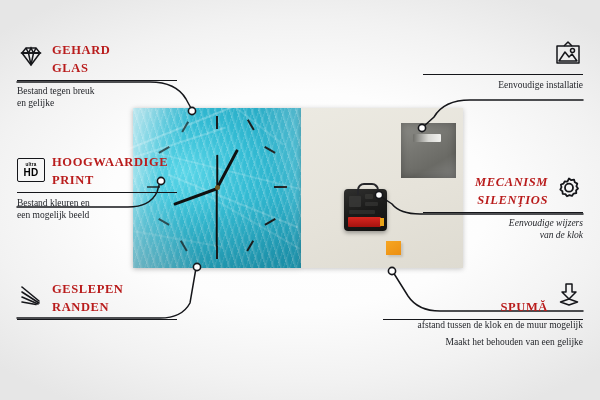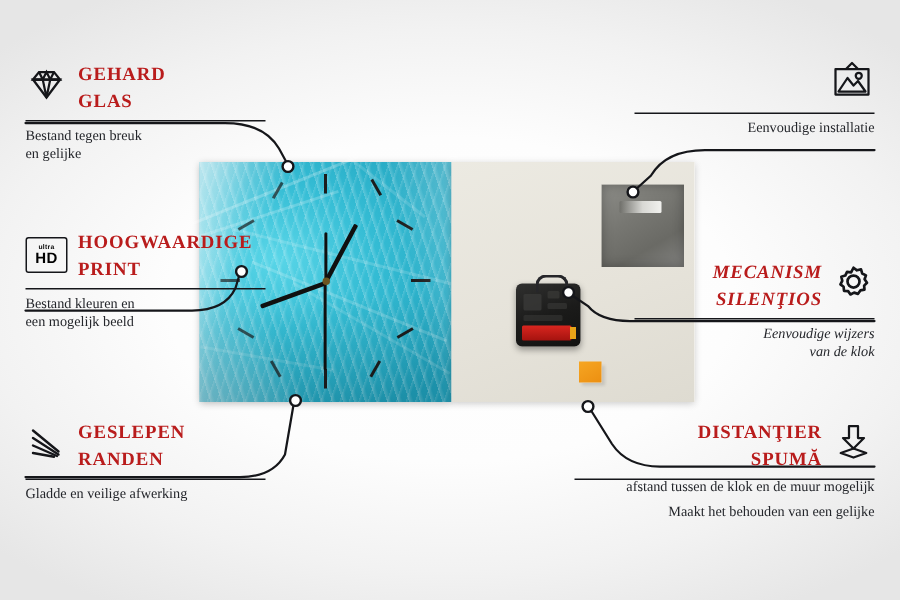--- a/index.html
+++ b/index.html
@@ -232,21 +232,20 @@
             <path d="M5 14 L21 21"></path>
             <path d="M5 19 L19 21.5"></path>
         </svg>
       </span>
       <span>
         <span class="co-title">GESLEPEN</span><br>
         <span class="co-title">RANDEN</span>
       </span>
     </div>
     <div class="co-rule" style="width:160px;margin-top:4px;"></div>
-    <div class="co-desc" style="margin-top:5px;">Gladde en veilige afwerking</div>
     <div class="co-desc"></div>
   </div>
 
   <div class="callout txt-right" style="left:423px;top:40px;width:160px;">
     <div class="head right">
       <span class="ico">
         <svg width="30" height="26" viewBox="0 0 30 26" fill="none" stroke="#15161a" stroke-width="1.5" stroke-linejoin="round">
           <path d="M11 6 L15 2 L19 6"></path>
           <rect x="4" y="6" width="22" height="17"></rect>
           <path d="M6 21 L12 12 L16 17 L19 14 L24 21 Z"></path>
@@ -272,21 +271,21 @@
       </span>
     </div>
     <div class="co-rule" style="width:160px;margin-top:4px;"></div>
     <div class="co-desc" style="margin-top:5px;">Eenvoudige wijzers</div>
     <div class="co-desc">van de klok</div>
   </div>
 
   <div class="callout txt-right" style="left:383px;top:279px;width:200px;">
     <div class="head right">
       <span>
-        <span class="co-title">DISTANŢIER</span><br>
+        <br>
         <span class="co-title">SPUMĂ</span>
       </span>
       <span class="ico">
         <svg width="28" height="26" viewBox="0 0 28 26" fill="none" stroke="#15161a" stroke-width="1.5" stroke-linejoin="round">
           <path d="M11 2 L17 2 L17 10 L21 10 L14 17 L7 10 L11 10 Z"></path>
           <path d="M14 17 L22.5 20 L14 23 L5.5 20 Z"></path>
         </svg>
       </span>
     </div>
     <div class="co-rule" style="width:200px;margin-top:4px;"></div>

